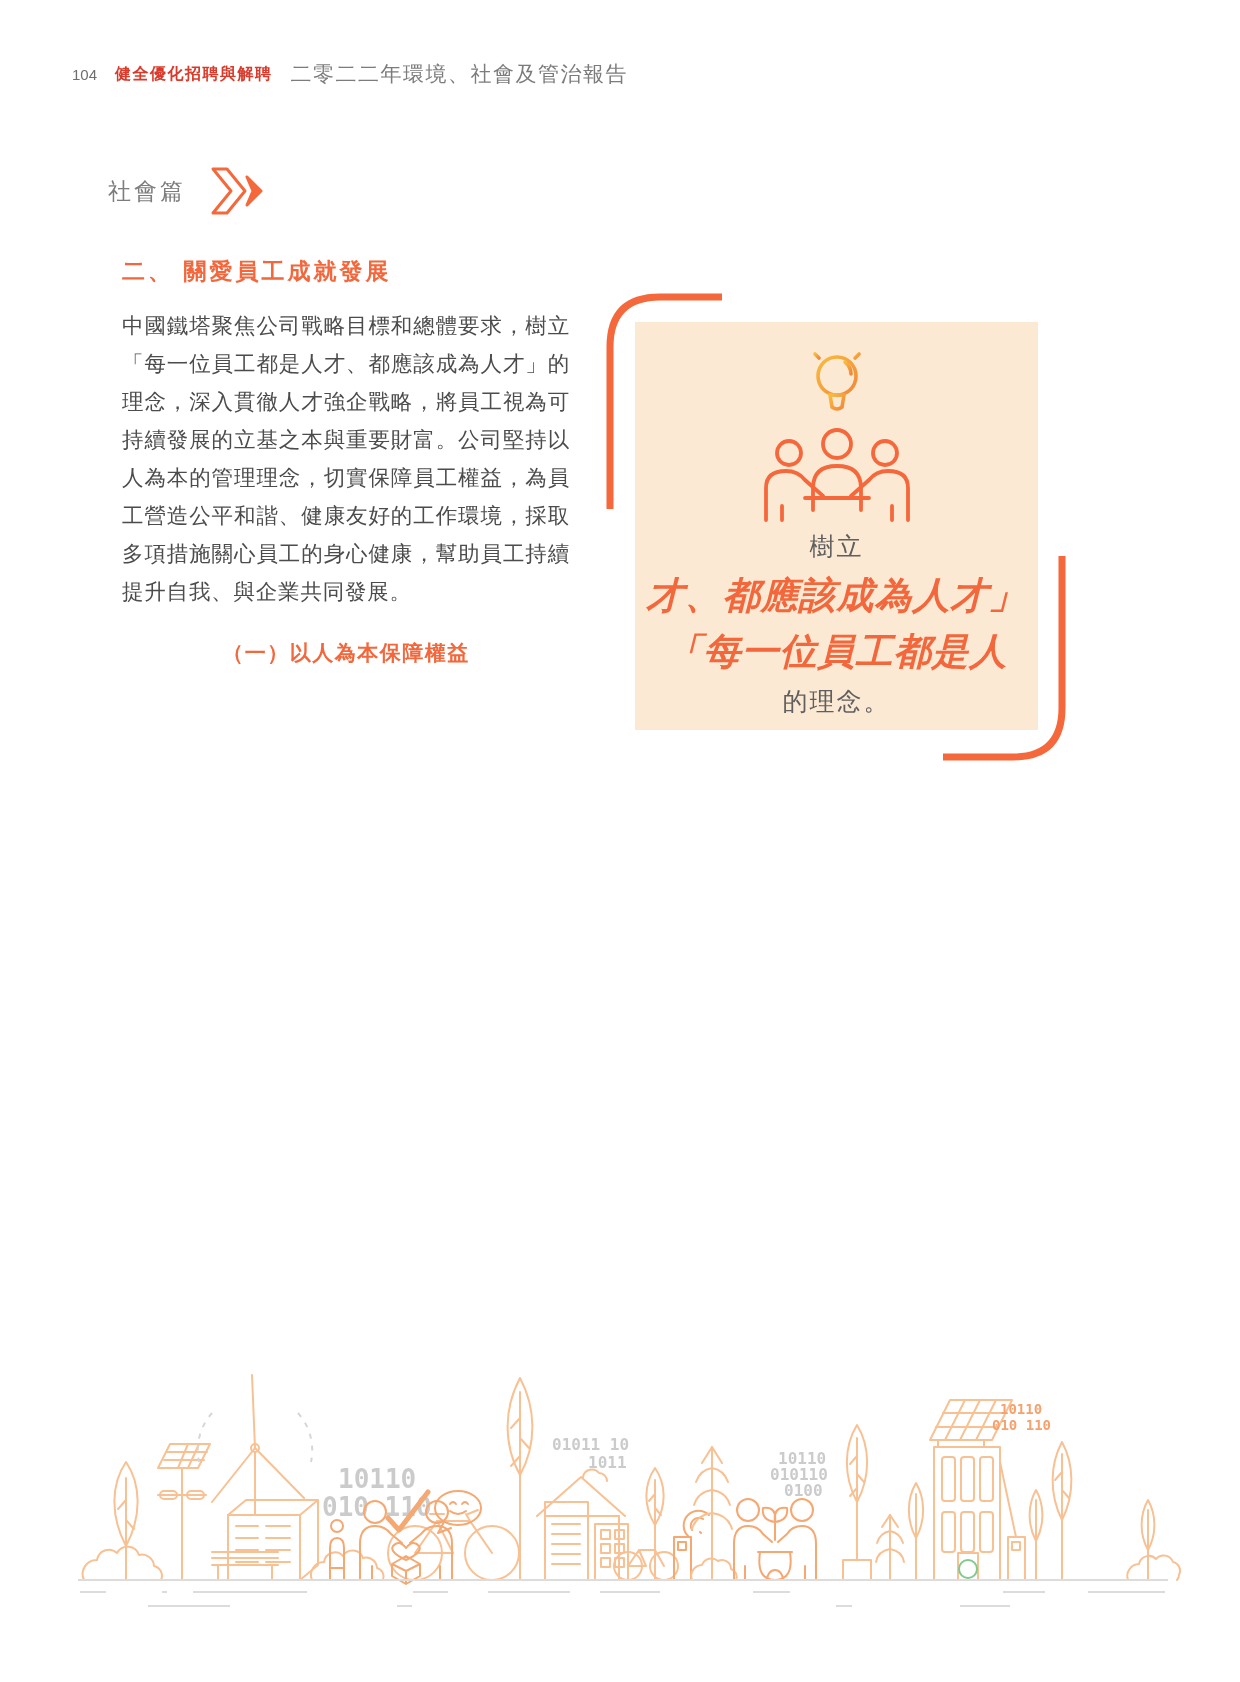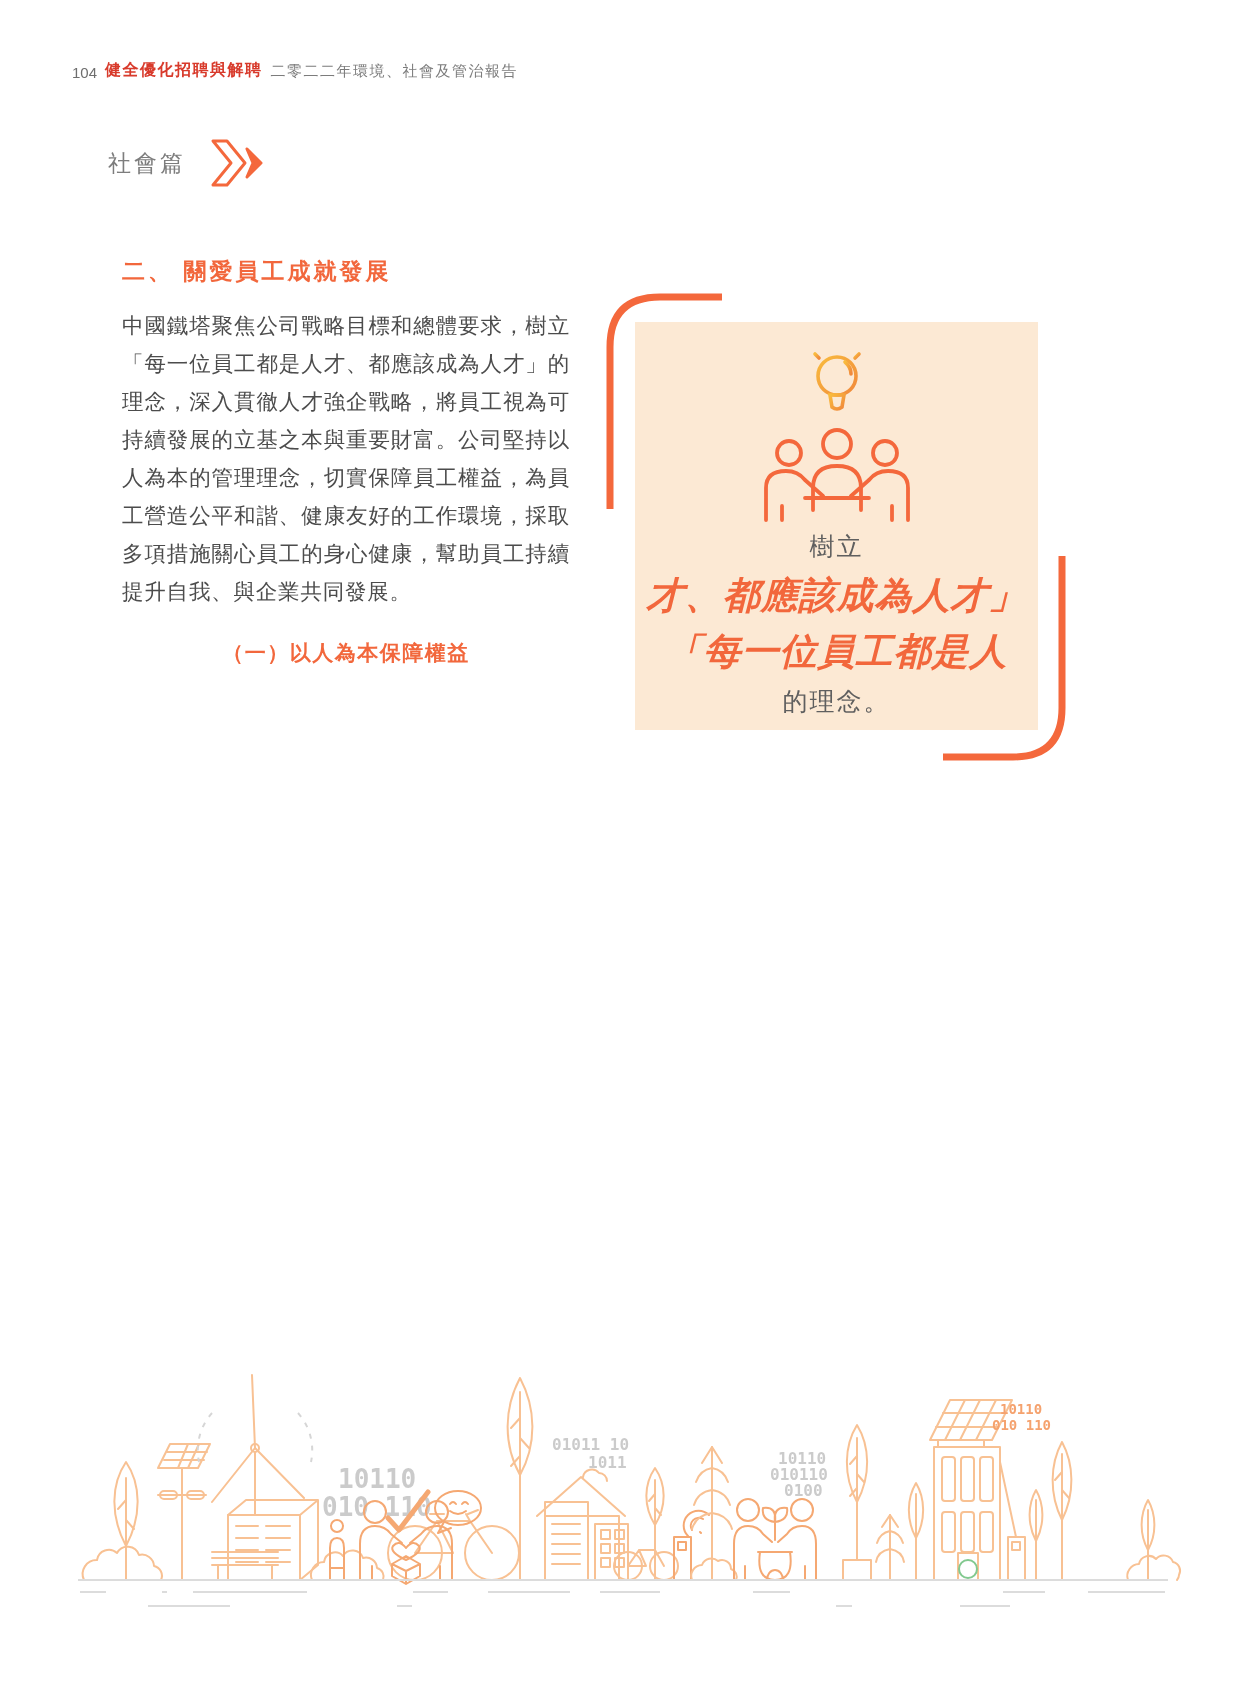--- a/index.html
+++ b/index.html
@@ -1,24 +1,24 @@
 <!DOCTYPE html>
 <html><head>
 <meta charset="utf-8">
 <style>
   html,body{margin:0;padding:0;background:#fff;}
   .page{position:relative;width:1240px;height:1682px;background:#ffffff;overflow:hidden;
         font-family:"Liberation Sans","DejaVu Sans",sans-serif;}
   
-  .hdr{position:absolute;left:72px;top:60px;display:flex;align-items:flex-end;gap:8px;}
+  .hdr{position:absolute;left:72px;top:60px;display:flex;align-items:center;gap:18px;}
   .hdr .pageno{font-size:15px;color:#6e6e6e;}
   .hdr .company{font-size:16px;font-weight:bold;color:#d83a2b;letter-spacing:1.5px;}
-  .hdr .rpt{font-size:15px;color:#7c7c7c;letter-spacing:1.5px;}
-  
-  .chapter{position:absolute;left:108px;top:136px;display:flex;align-items:center;gap:20px;}
+  .hdr .rpt{font-size:21px;color:#7c7c7c;letter-spacing:1.5px;}
+  
+  .chapter{position:absolute;left:108px;top:164px;display:flex;align-items:center;gap:20px;}
   .chapter .name{font-size:23px;color:#7d7d7d;letter-spacing:3px;}
   
   .content{position:absolute;left:122px;top:256px;width:1032px;color:#4d4d4d;}
   .callout-spacer{float:right;width:584px;height:482px;}
   h2.sec{font-size:23px;font-weight:bold;color:#f2673c;letter-spacing:3px;margin:0 0 20px 0;}
   h3.sub{font-size:21px;font-weight:bold;color:#f2673c;letter-spacing:1.5px;margin:28px 0 8px 0;text-align:center;}
   p.body{font-size:21.5px;line-height:38px;letter-spacing:0.8px;margin:0;text-align:justify;
          text-justify:inter-ideograph;color:#4c4c4c;}
   
   .bracket{position:absolute;}

